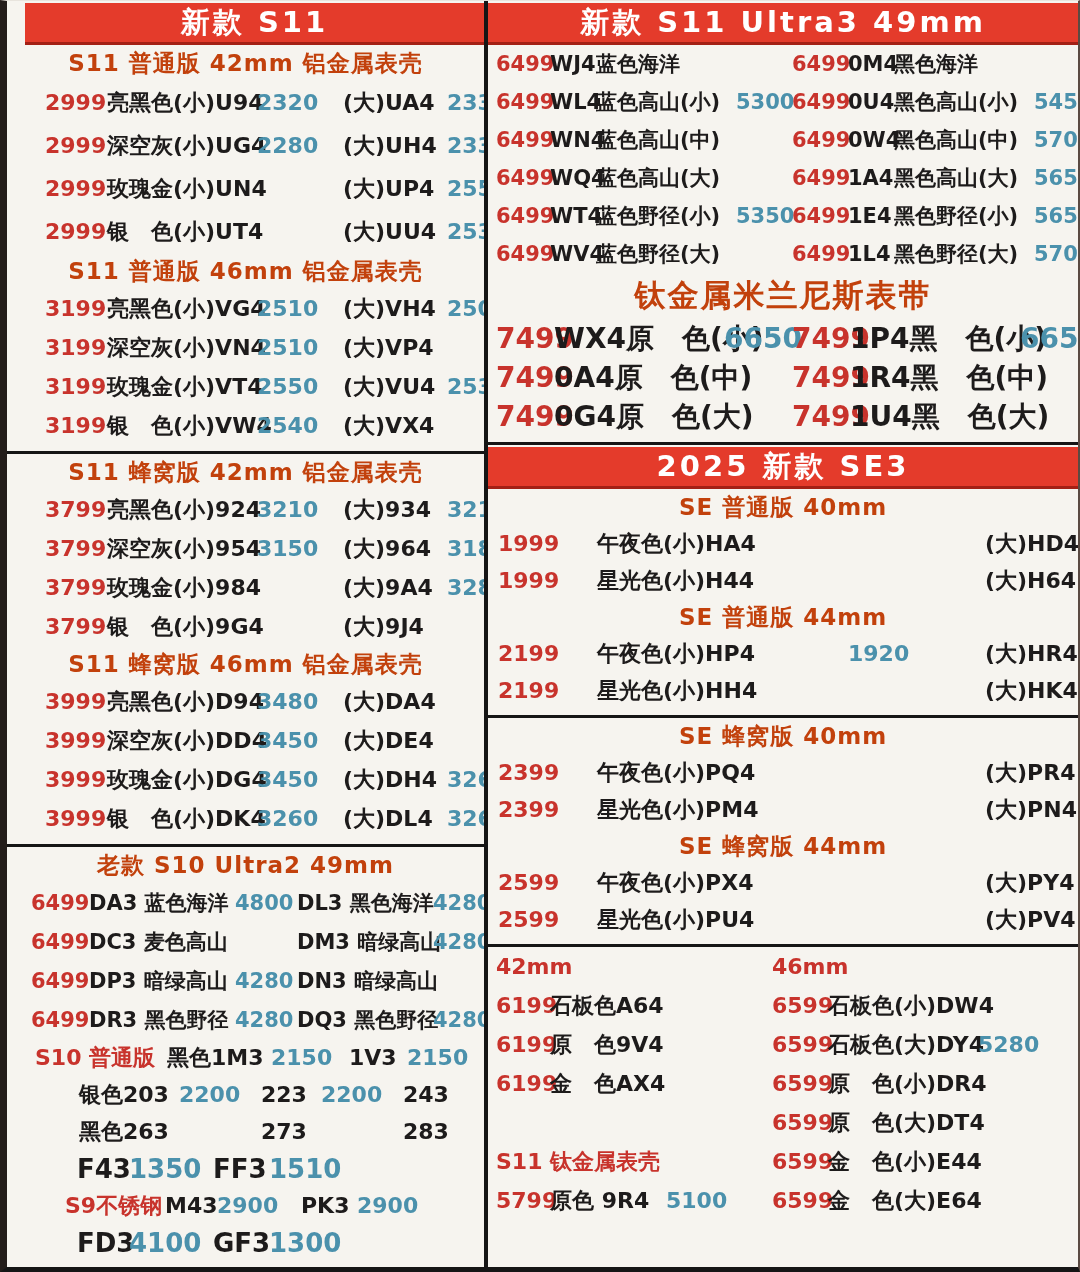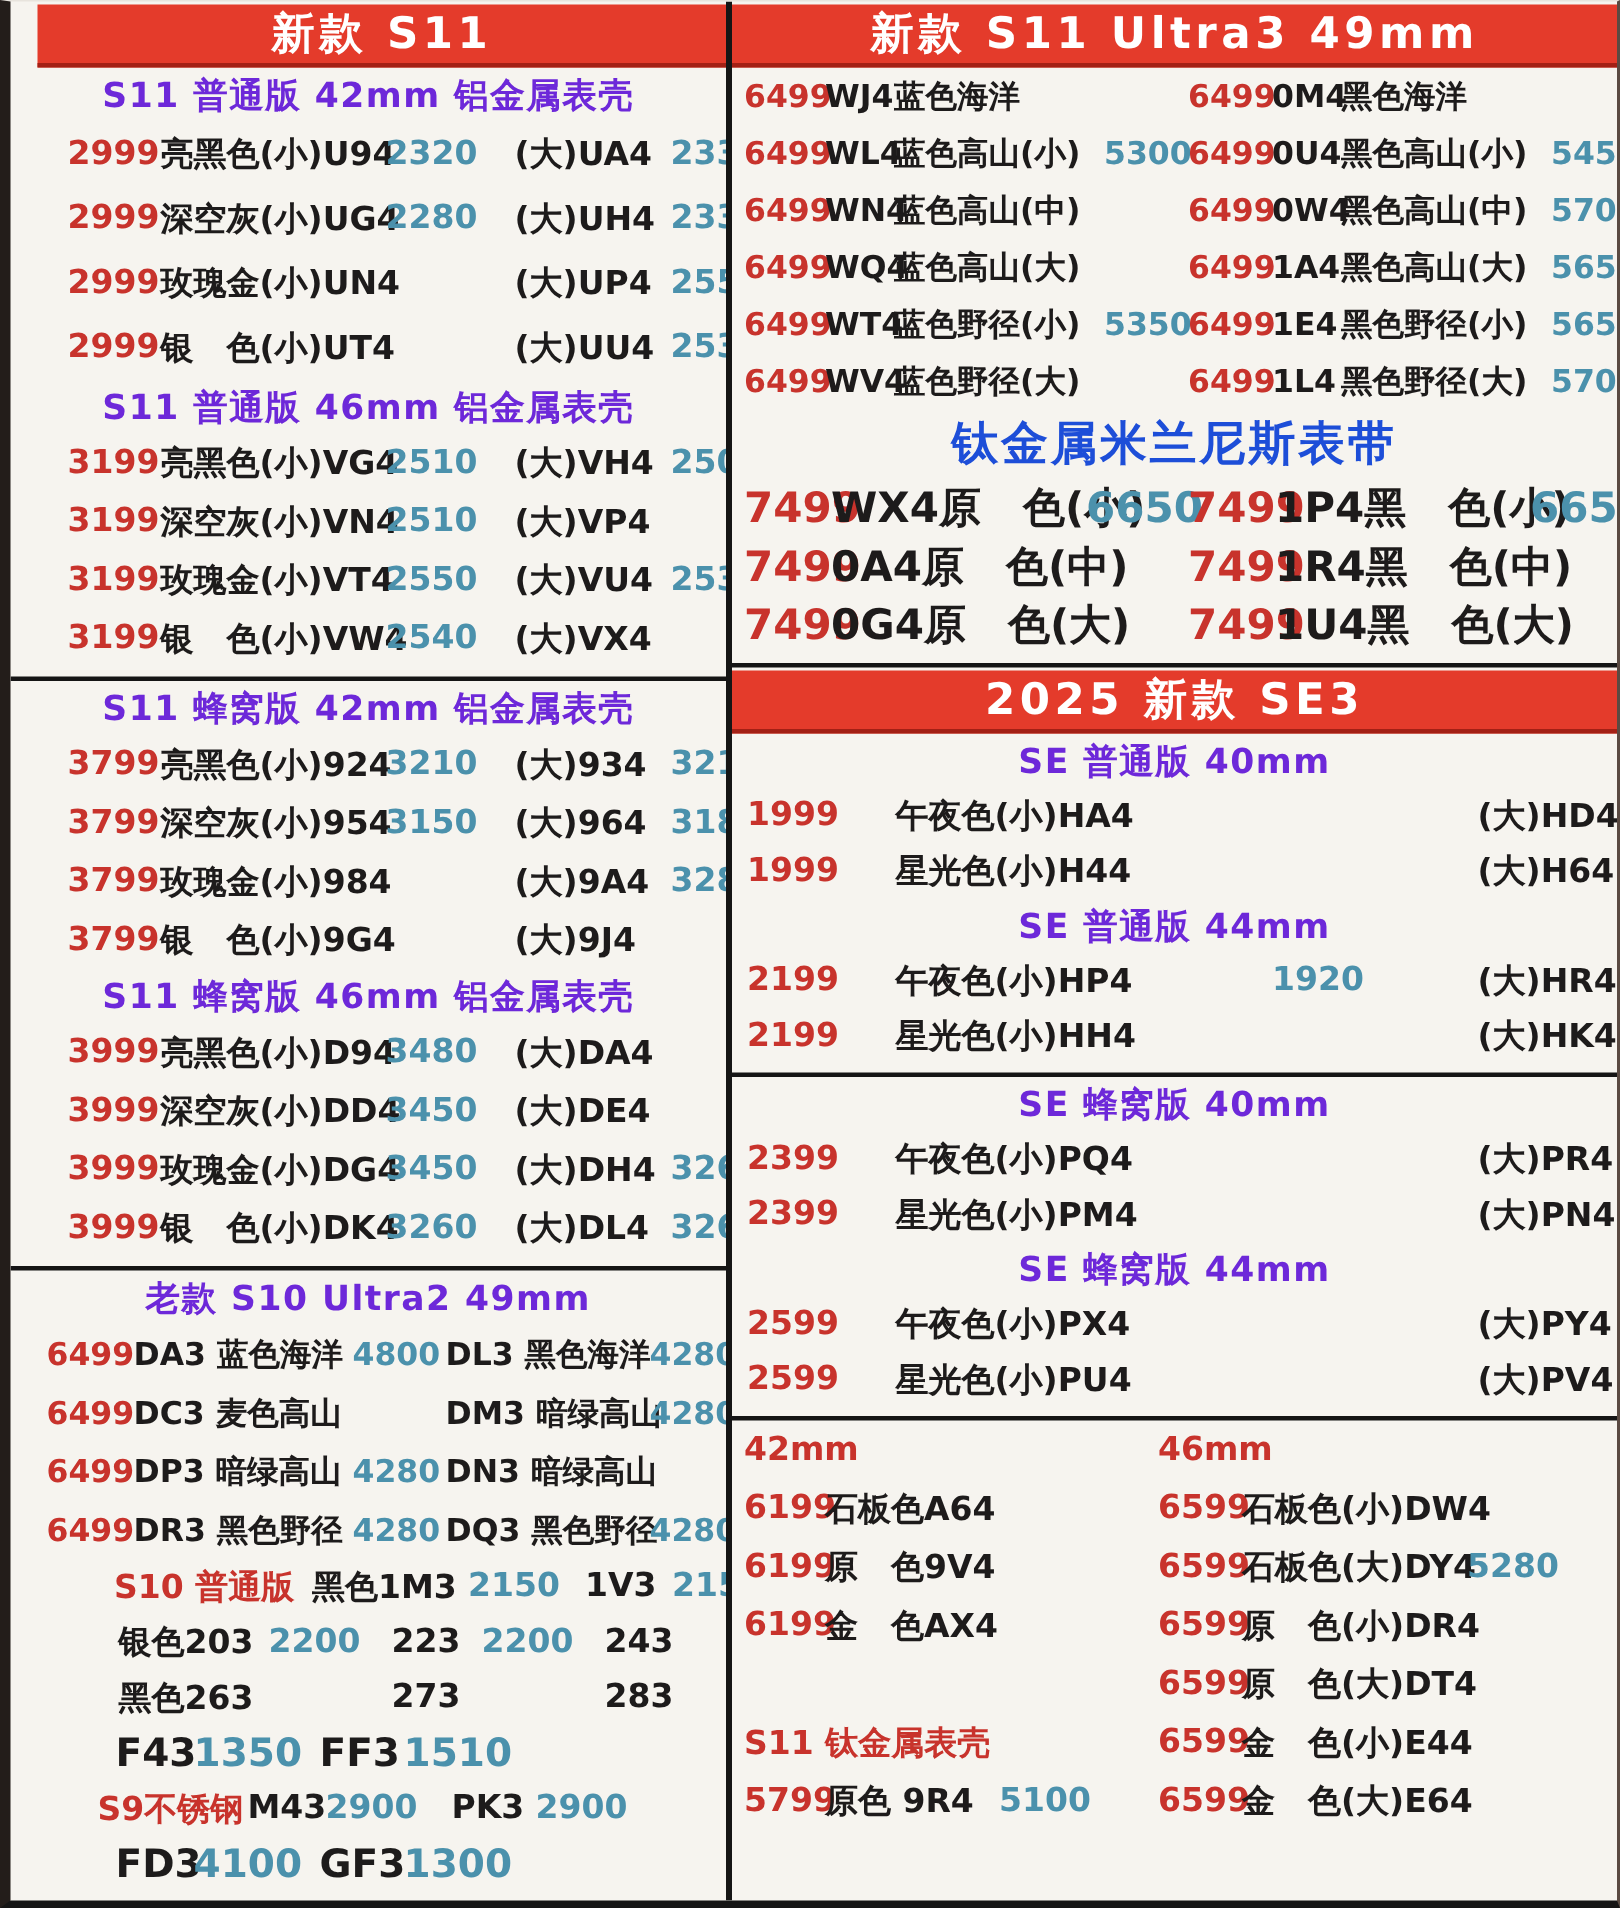--- a/index.html
+++ b/index.html
@@ -17,37 +17,37 @@
   .panel-right{flex:1;}
   .vdivider{width:4px;flex:none;background:#151515;}
   .banner{
     height:42px;margin-top:2px;flex:none;
     background:#e43b2b;border-bottom:3px solid #a32015;box-sizing:border-box;
     color:#ffffff;font-size:29px;letter-spacing:3px;
     display:flex;align-items:center;justify-content:center;white-space:nowrap;
   }
   .panel-left .banner{margin-left:18px;}
   .subheader{
-    height:36px;flex:none;color:#6d28d9;font-size:23px;letter-spacing:1px;
+    height:36px;flex:none;color:#c2410c;font-size:23px;letter-spacing:1px;
     display:flex;align-items:center;justify-content:center;white-space:nowrap;
   }
   .bigheader{
-    height:46px;flex:none;color:#1d4ed8;font-size:31px;letter-spacing:2px;
+    height:46px;flex:none;color:#c2410c;font-size:31px;letter-spacing:2px;
     display:flex;align-items:center;justify-content:center;white-space:nowrap;
   }
   .divider{height:3px;margin-top:6px;flex:none;background:#151515;}
   .row{display:grid;align-items:center;white-space:nowrap;flex:none;box-sizing:border-box;}
   .row span{overflow:visible;}
   .c-r{color:#c8332c;}
   .c-b{color:#4b91ac;}
   .c-k{color:#1d1b1b;}
   .r43{height:43px;}.r39{height:39px;}.r38{height:38px;}.r37{height:37px;}
   .g-std {padding-left:38px;font-size:22px;grid-template-columns:62px 150px 86px 104px 1fr;}
   .g-u2  {padding-left:24px;font-size:21px;grid-template-columns:58px 146px 62px 136px 1fr;}
-  .g-s10a{padding-left:69px;font-size:22px;grid-template-columns:132px 104px 78px 58px 1fr;}
+  .g-s10a{padding-left:28px;font-size:22px;grid-template-columns:132px 104px 78px 58px 1fr;}
   .g-s10b{padding-left:72px;font-size:22px;grid-template-columns:100px 82px 60px 82px 1fr;}
   .g-s10d{padding-left:70px;font-size:26px;grid-template-columns:52px 84px 56px 1fr;}
   .g-s10e{padding-left:58px;font-size:22px;grid-template-columns:100px 52px 84px 56px 1fr;}
   .g-u3  {padding-left:8px;font-size:21px;grid-template-columns:54px 46px 140px 56px 56px 46px 140px 1fr;}
   .g-ti  {padding-left:8px;font-size:28px;grid-template-columns:58px 170px 68px 58px 170px 1fr;}
   .g-se  {padding-left:10px;font-size:22px;grid-template-columns:54px 206px 92px 148px 1fr;gap:45px;}
   .g-mi  {padding-left:8px;font-size:22px;grid-template-columns:54px 116px 106px 56px 150px 1fr;}
 </style>
 </head>
 <body>

